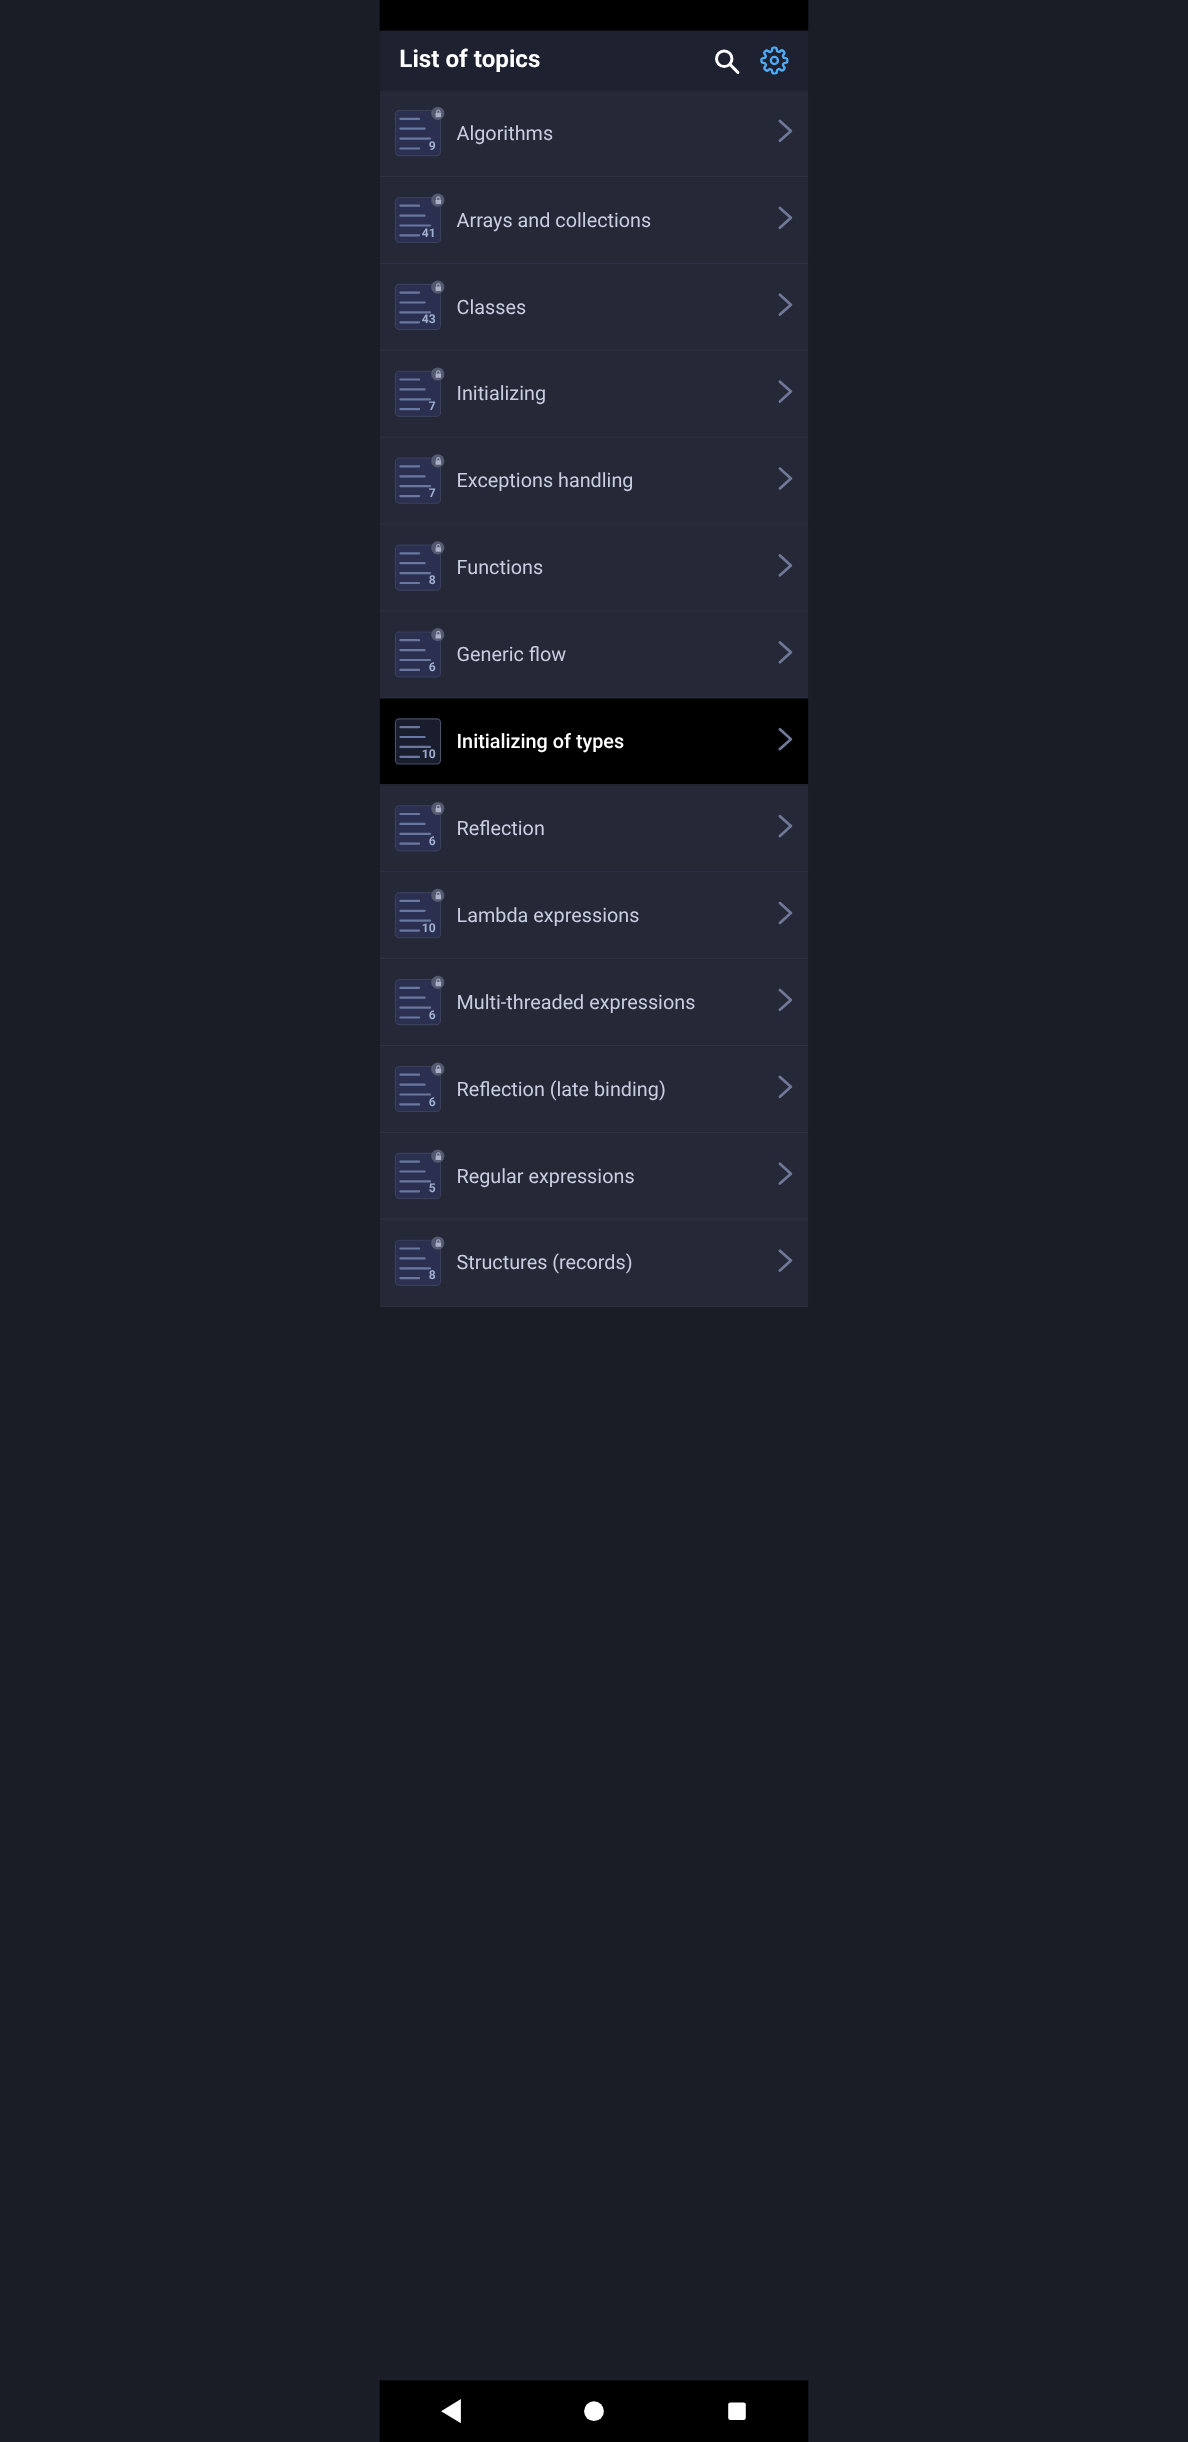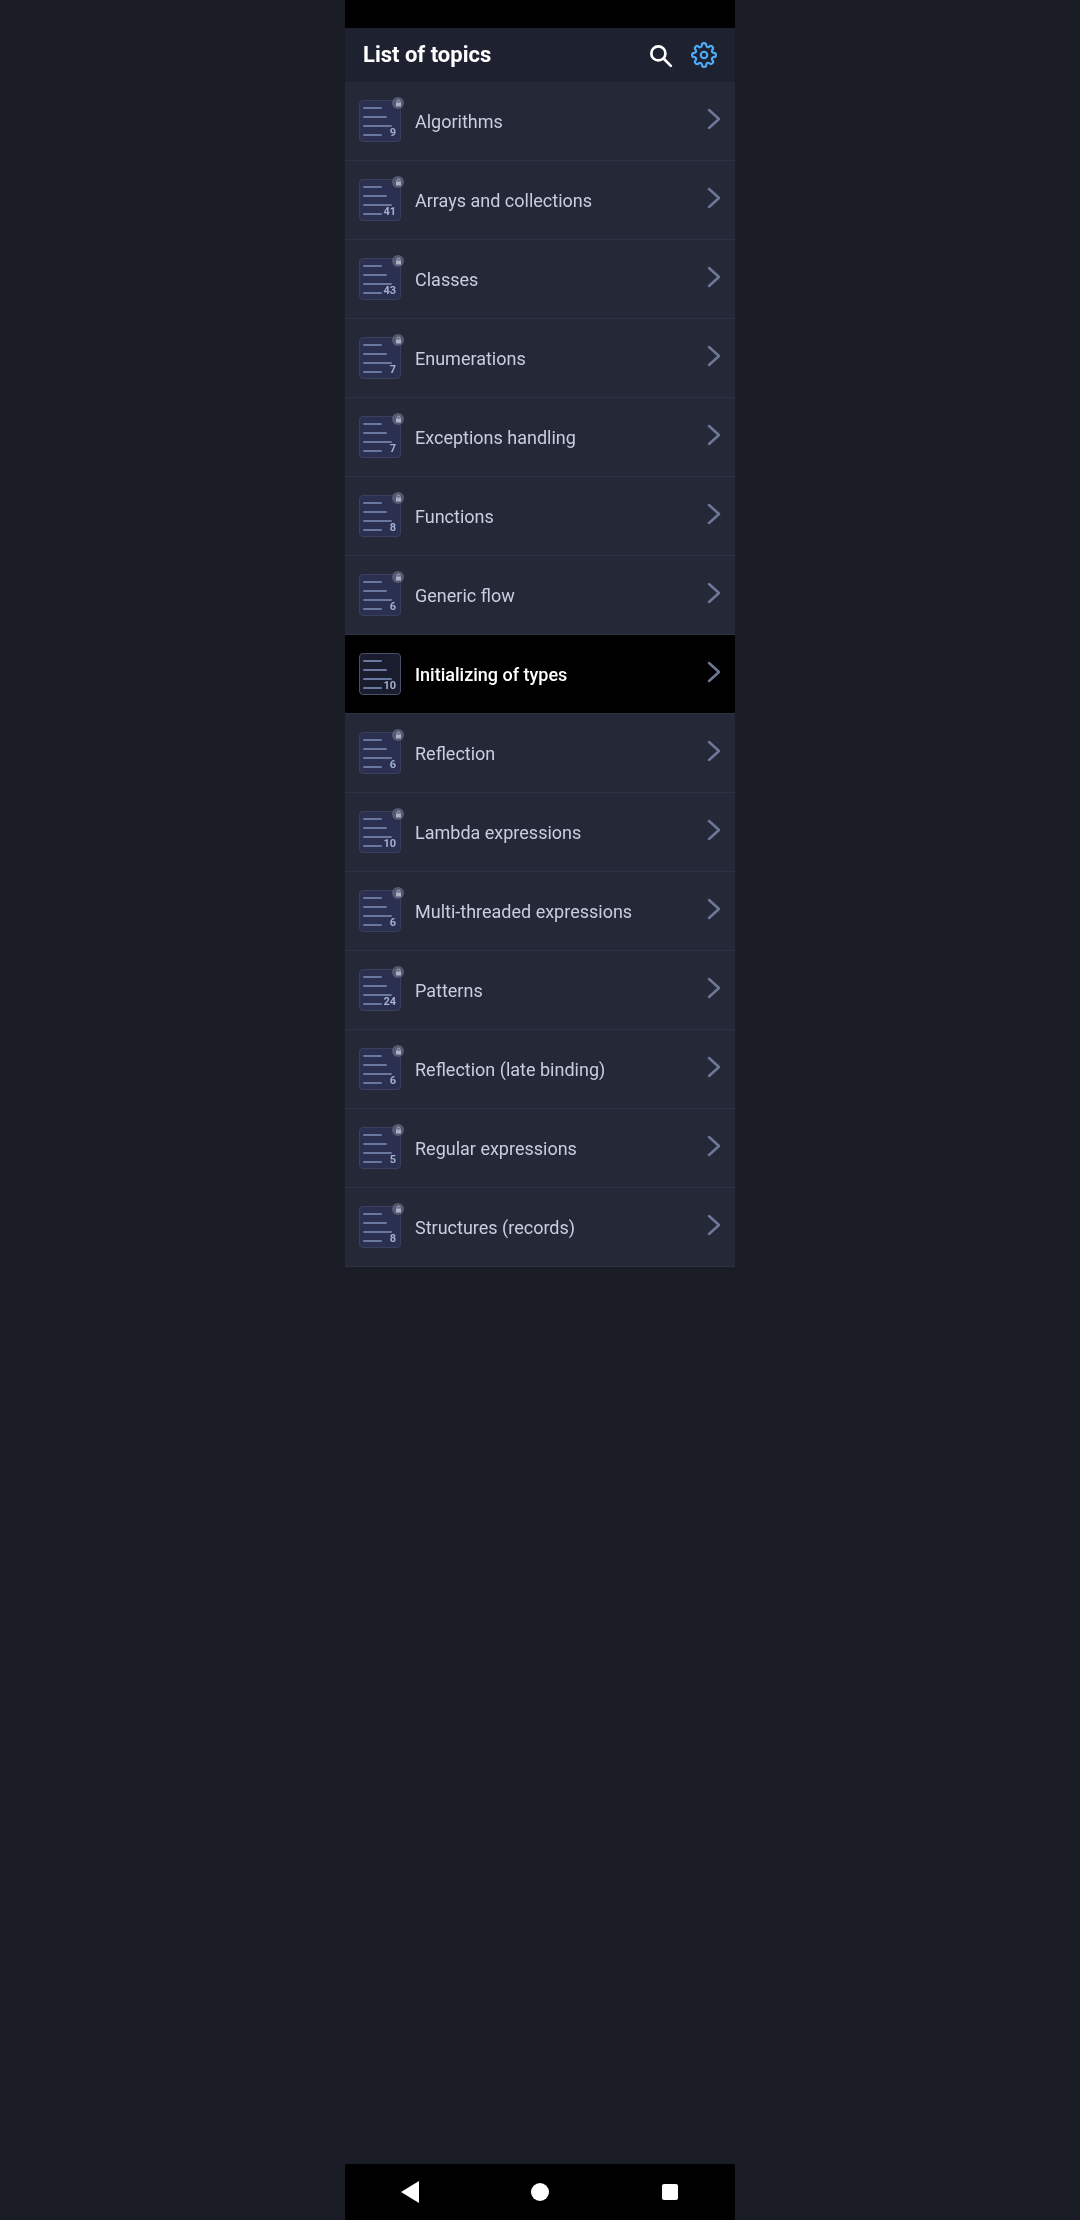--- a/index.html
+++ b/index.html
@@ -292,21 +292,21 @@
           <div class="badge-line" style="width: 55%;"></div>
         </div>
         <div class="badge-num-overlay">7</div>
         <div class="lock-icon">
           <svg width="7" height="8" viewBox="0 0 7 8" fill="none">
         <rect x="1" y="3.5" width="5" height="4" rx="0.5" fill="#aab0c8"></rect>
         <path d="M2 3.5V2.5a1.5 1.5 0 0 1 3 0v1" stroke="#aab0c8" stroke-width="1" fill="none"></path>
       </svg>
         </div>
       </div>
-      <span class="topic-label">Enumerations</span>
+      <span class="topic-label">Initializing</span>
       <span class="chevron-icon"><svg width="14" height="22" viewBox="0 0 14 22" fill="none">
       <path d="M2 2l10 9-10 9" stroke="#707898" stroke-width="2.5" stroke-linecap="round" stroke-linejoin="round"></path>
     </svg></span>
     </div>
     <div class="topic-item">
       <div class="topic-badge">
         <div class="badge-lines">
           <div class="badge-line" style="width: 55%;"></div>
           <div class="badge-line" style="width: 70%;"></div>
           <div class="badge-line" style="width: 85%;"></div>
@@ -434,41 +434,20 @@
         </div>
         <div class="badge-num-overlay">6</div>
         <div class="lock-icon">
           <svg width="7" height="8" viewBox="0 0 7 8" fill="none">
         <rect x="1" y="3.5" width="5" height="4" rx="0.5" fill="#aab0c8"></rect>
         <path d="M2 3.5V2.5a1.5 1.5 0 0 1 3 0v1" stroke="#aab0c8" stroke-width="1" fill="none"></path>
       </svg>
         </div>
       </div>
       <span class="topic-label">Multi-threaded expressions</span>
-      <span class="chevron-icon"><svg width="14" height="22" viewBox="0 0 14 22" fill="none">
-      <path d="M2 2l10 9-10 9" stroke="#707898" stroke-width="2.5" stroke-linecap="round" stroke-linejoin="round"></path>
-    </svg></span>
-    </div>
-    <div class="topic-item">
-      <div class="topic-badge">
-        <div class="badge-lines">
-          <div class="badge-line" style="width: 55%;"></div>
-          <div class="badge-line" style="width: 70%;"></div>
-          <div class="badge-line" style="width: 85%;"></div>
-          <div class="badge-line" style="width: 55%;"></div>
-        </div>
-        <div class="badge-num-overlay">24</div>
-        <div class="lock-icon">
-          <svg width="7" height="8" viewBox="0 0 7 8" fill="none">
-        <rect x="1" y="3.5" width="5" height="4" rx="0.5" fill="#aab0c8"></rect>
-        <path d="M2 3.5V2.5a1.5 1.5 0 0 1 3 0v1" stroke="#aab0c8" stroke-width="1" fill="none"></path>
-      </svg>
-        </div>
-      </div>
-      <span class="topic-label">Patterns</span>
       <span class="chevron-icon"><svg width="14" height="22" viewBox="0 0 14 22" fill="none">
       <path d="M2 2l10 9-10 9" stroke="#707898" stroke-width="2.5" stroke-linecap="round" stroke-linejoin="round"></path>
     </svg></span>
     </div>
     <div class="topic-item">
       <div class="topic-badge">
         <div class="badge-lines">
           <div class="badge-line" style="width: 55%;"></div>
           <div class="badge-line" style="width: 70%;"></div>
           <div class="badge-line" style="width: 85%;"></div>

